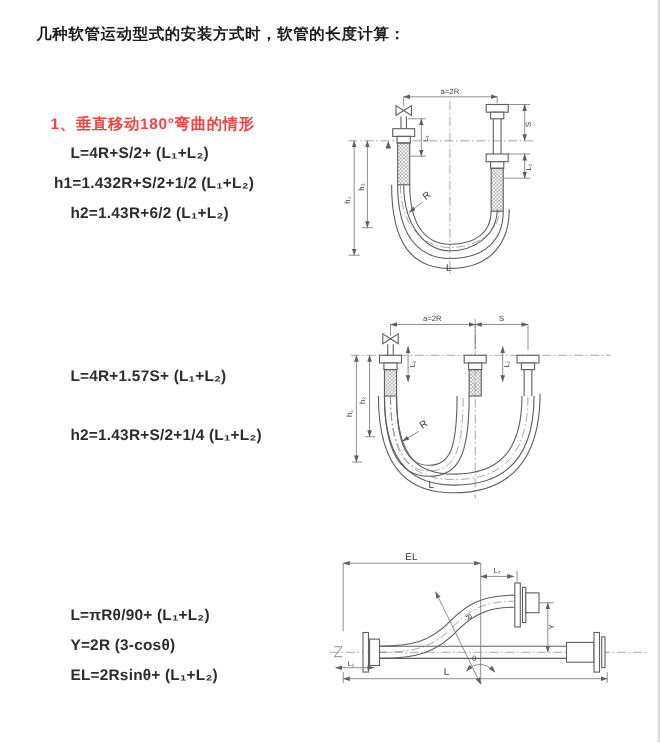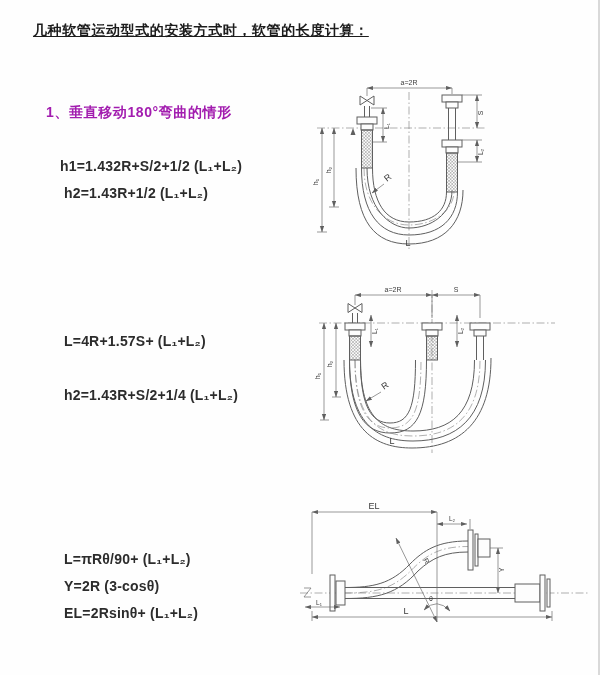--- a/index.html
+++ b/index.html
@@ -1,40 +1,41 @@
 <!DOCTYPE html>
 <html><head>
 <meta charset="utf-8">
 <style>
   html,body{margin:0;padding:0;}
   body{width:600px;height:675px;background:#ffffff;position:relative;overflow:hidden;
        font-family:"Liberation Sans","DejaVu Sans",sans-serif;}
   .page{position:absolute;inset:0;background:#fefefe;border-right:2px solid #d9d9d9;}
-  .title{position:absolute;left:33px;top:22px;font-size:14px;font-weight:700;color:#1c1c1c;letter-spacing:.6px;text-decoration:underline;}
-  .heading{position:absolute;font-size:14px;font-weight:700;color:#a21caf;letter-spacing:.6px;}
+  .title{position:absolute;left:33px;top:22px;font-size:14px;font-weight:700;color:#1c1c1c;letter-spacing:.6px;}
+  .heading{position:absolute;font-size:14px;font-weight:700;color:#ef4444;letter-spacing:.6px;}
   .formula{position:absolute;font-size:14px;font-weight:700;color:#2c2c2c;letter-spacing:.2px;}
   svg.dg{position:absolute;}
   svg.dg .ol{stroke:#5f5f5f;stroke-width:1;fill:none;}
   svg.dg .fl{stroke:#5f5f5f;stroke-width:1;fill:#fdfdfd;}
   svg.dg .dl{stroke:#6d6d6d;stroke-width:.7;fill:none;}
   svg.dg .cl{stroke:#7a7a7a;stroke-width:.6;fill:none;stroke-dasharray:8 2.5 1.5 2.5;}
   svg.dg text{font-family:"Liberation Sans","DejaVu Sans",sans-serif;font-size:7px;fill:#3a3a3a;}
   svg.dg text.big{font-size:9px;}
   svg.dg text.sm{font-size:6.5px;}
 </style>
 </head>
 <body>
 
 <div class="page">
 
   <div class="title">几种软管运动型式的安装方式时，软管的长度计算：</div>
 
   <div class="heading" style="left:46px;top:104px">1、垂直移动180°弯曲的情形</div>
-  <div class="formula" style="left:60px;top:158px">h1=1.432R+S/2+1/2 (L₁+L₂)</div>
-  <div class="formula" style="left:64px;top:185px">h2=1.43R+1/2 (L₁+L₂)</div>
+  <div class="formula" style="left:64px;top:131px">L=4R+S/2+ (L₁+L₂)</div>
+  <div class="formula" style="left:49px;top:158px">h1=1.432R+S/2+1/2 (L₁+L₂)</div>
+  <div class="formula" style="left:64px;top:185px">h2=1.43R+6/2 (L₁+L₂)</div>
 
   <div class="formula" style="left:64px;top:333px">L=4R+1.57S+ (L₁+L₂)</div>
   <div class="formula" style="left:64px;top:387px">h2=1.43R+S/2+1/4 (L₁+L₂)</div>
 
   <div class="formula" style="left:64px;top:551px">L=πRθ/90+ (L₁+L₂)</div>
   <div class="formula" style="left:64px;top:578px">Y=2R (3-cosθ)</div>
   <div class="formula" style="left:64px;top:605px">EL=2Rsinθ+ (L₁+L₂)</div>
 
   <svg class="dg" style="left:305px;top:72px" width="290" height="185" viewBox="0 0 290 185">
     <defs>

